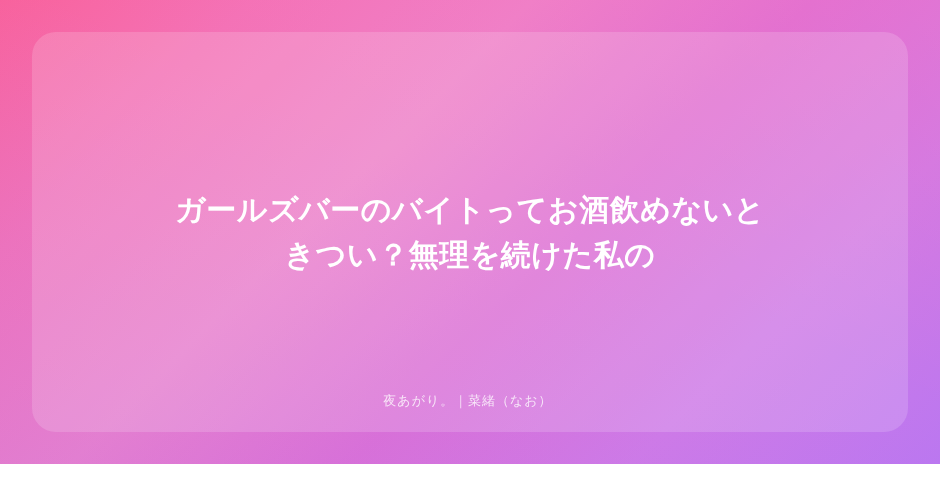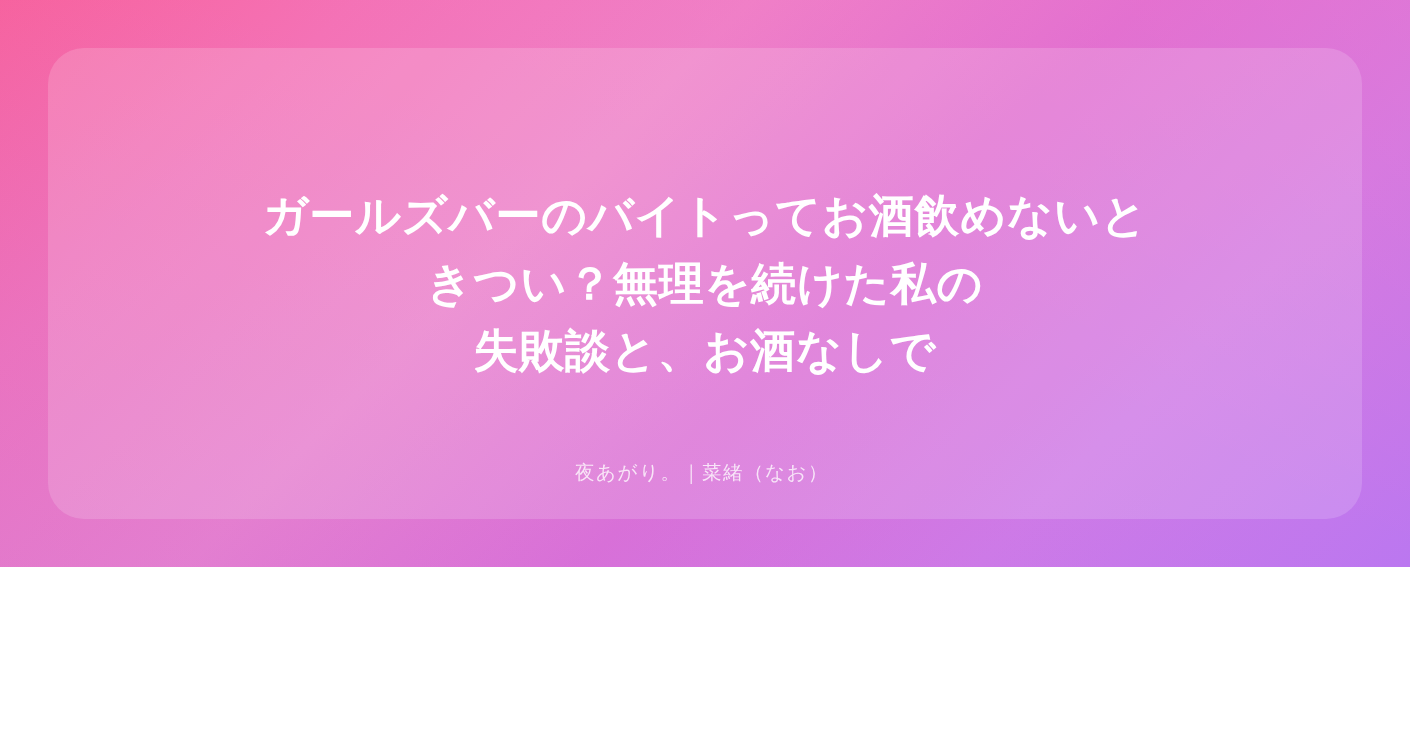--- a/index.html
+++ b/index.html
@@ -12,21 +12,21 @@
     width: 940px;
     height: 494px;
     overflow: hidden;
     font-family: "Liberation Sans", "DejaVu Sans", sans-serif;
   }
 
   
   .canvas {
     position: relative;
     width: 940px;
-    height: 378px;
+    height: 464px;
     box-sizing: border-box;
     background: linear-gradient(135deg,
                 #f9629c 0%,
                 #f472b6 18%,
                 #ee80c8 38%,
                 #dd6fd4 58%,
                 #cf7ae6 78%,
                 #bb77f0 100%);
   }
 
@@ -93,19 +93,18 @@
 </head>
 <body>
 
 <div class="canvas">
 
   <div class="card">
 
     <h1 class="title">
       <span class="title-line">ガールズバーのバイトってお酒飲めないと</span>
       <span class="title-line">きつい？無理を続けた私の</span>
-      <span class="title-line">失敗談と、お酒なしで</span>
     </h1>
 
     <div class="byline">夜あがり。｜菜緒（なお）</div>
 
   </div>
 </div>
 
 </body></html>

